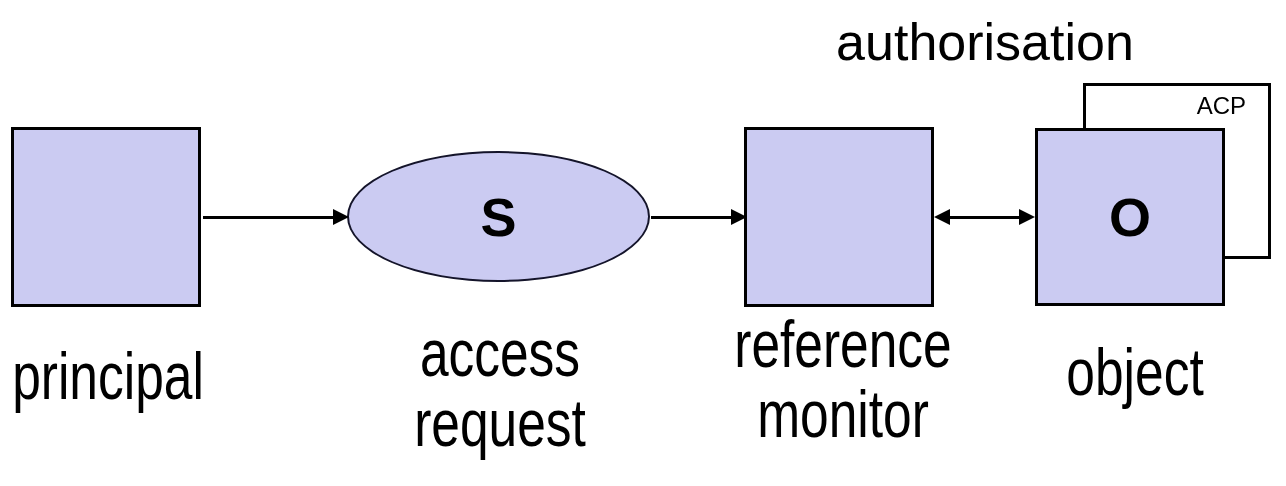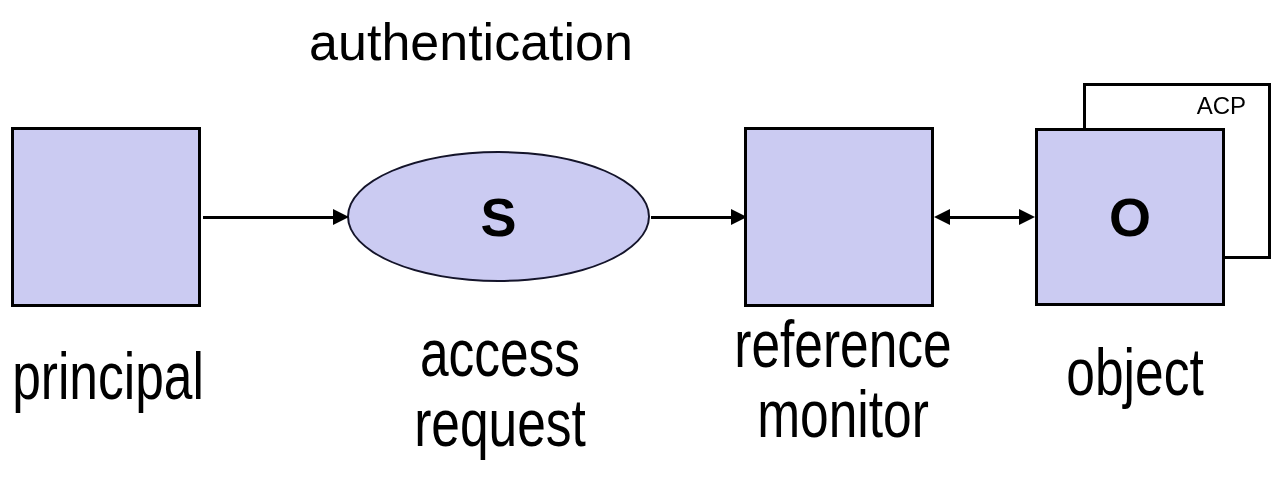--- a/index.html
+++ b/index.html
@@ -86,21 +86,21 @@
   }
   .z1 { z-index: 1; }
   .z2 { z-index: 2; }
   .z3 { z-index: 3; }
 </style>
 </head>
 <body>
 
 <div id="canvas">
 
-  <div class="lbl toplbl" style="left:271px; top:16px; width:400px;">authentication</div>
+  <div class="lbl toplbl" style="left:785px; top:16px; width:400px;">authorisation</div>
 
   <div class="box acp z1" style="left:1083px; top:83px; width:188px; height:176px;">
     <span class="acplbl">ACP</span>
   </div>
 
   <div class="box z2" style="left:11px; top:127px; width:190px; height:180px;"></div>
 
   <div class="ellipse z2" style="left:347px; top:151px; width:303px; height:131px;">
     <span class="sym">S</span>
   </div>

